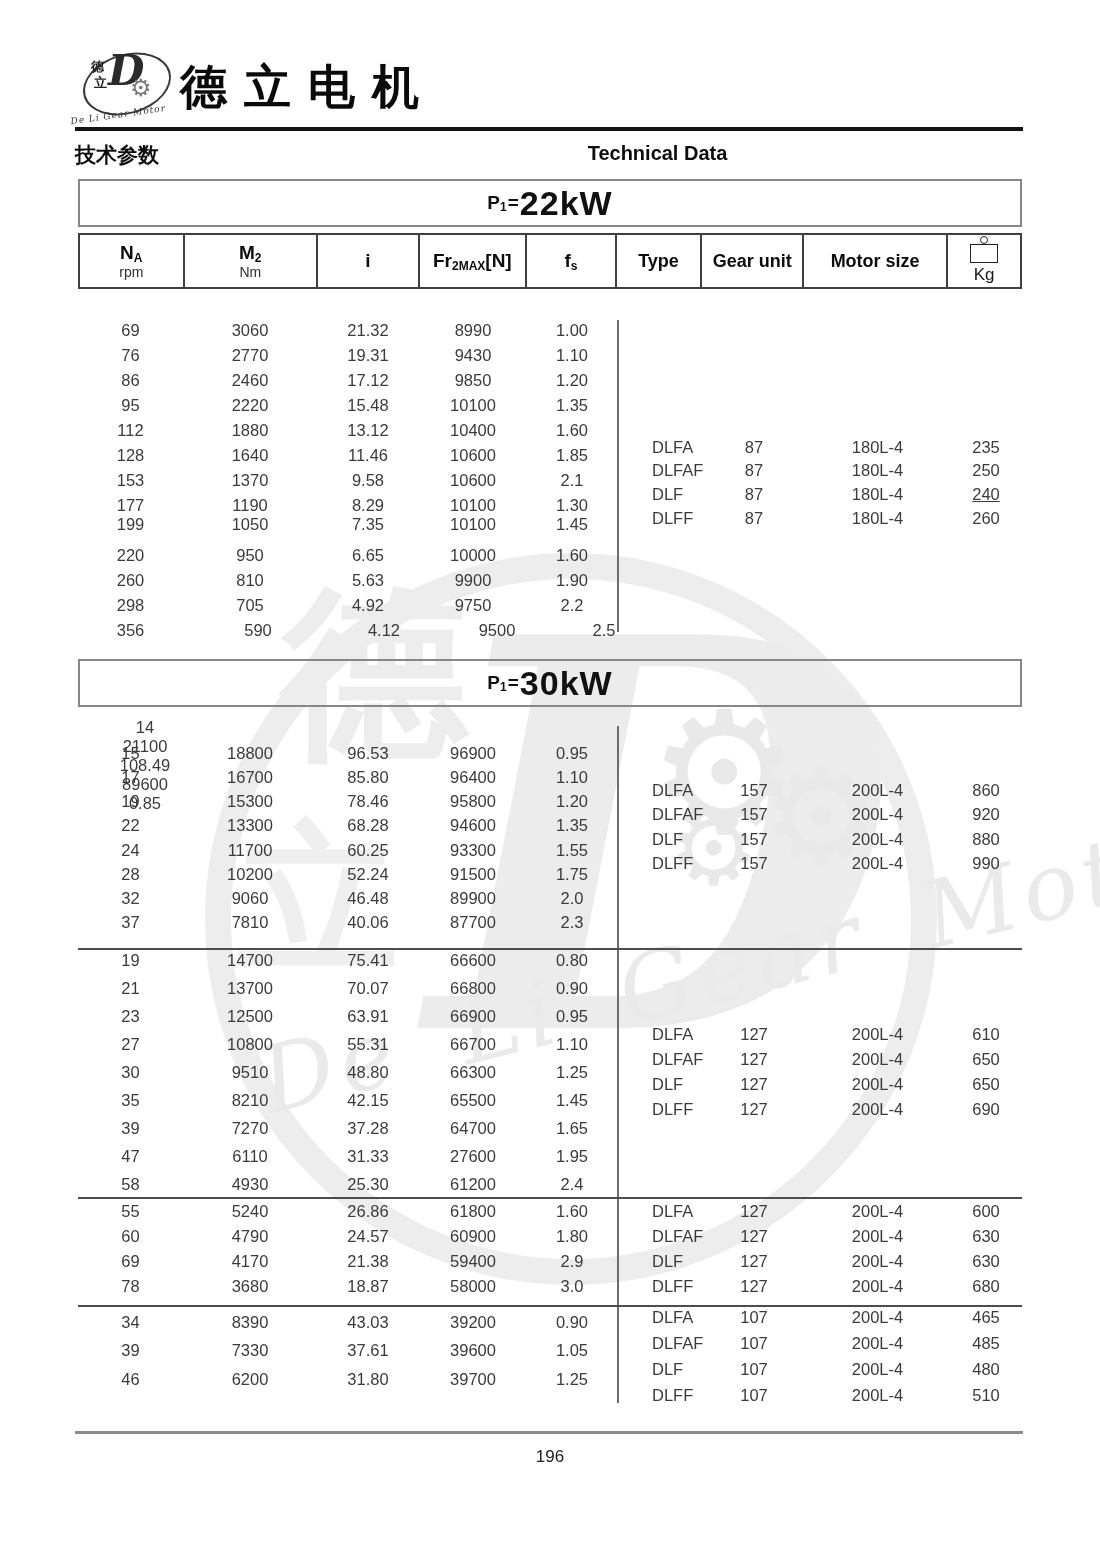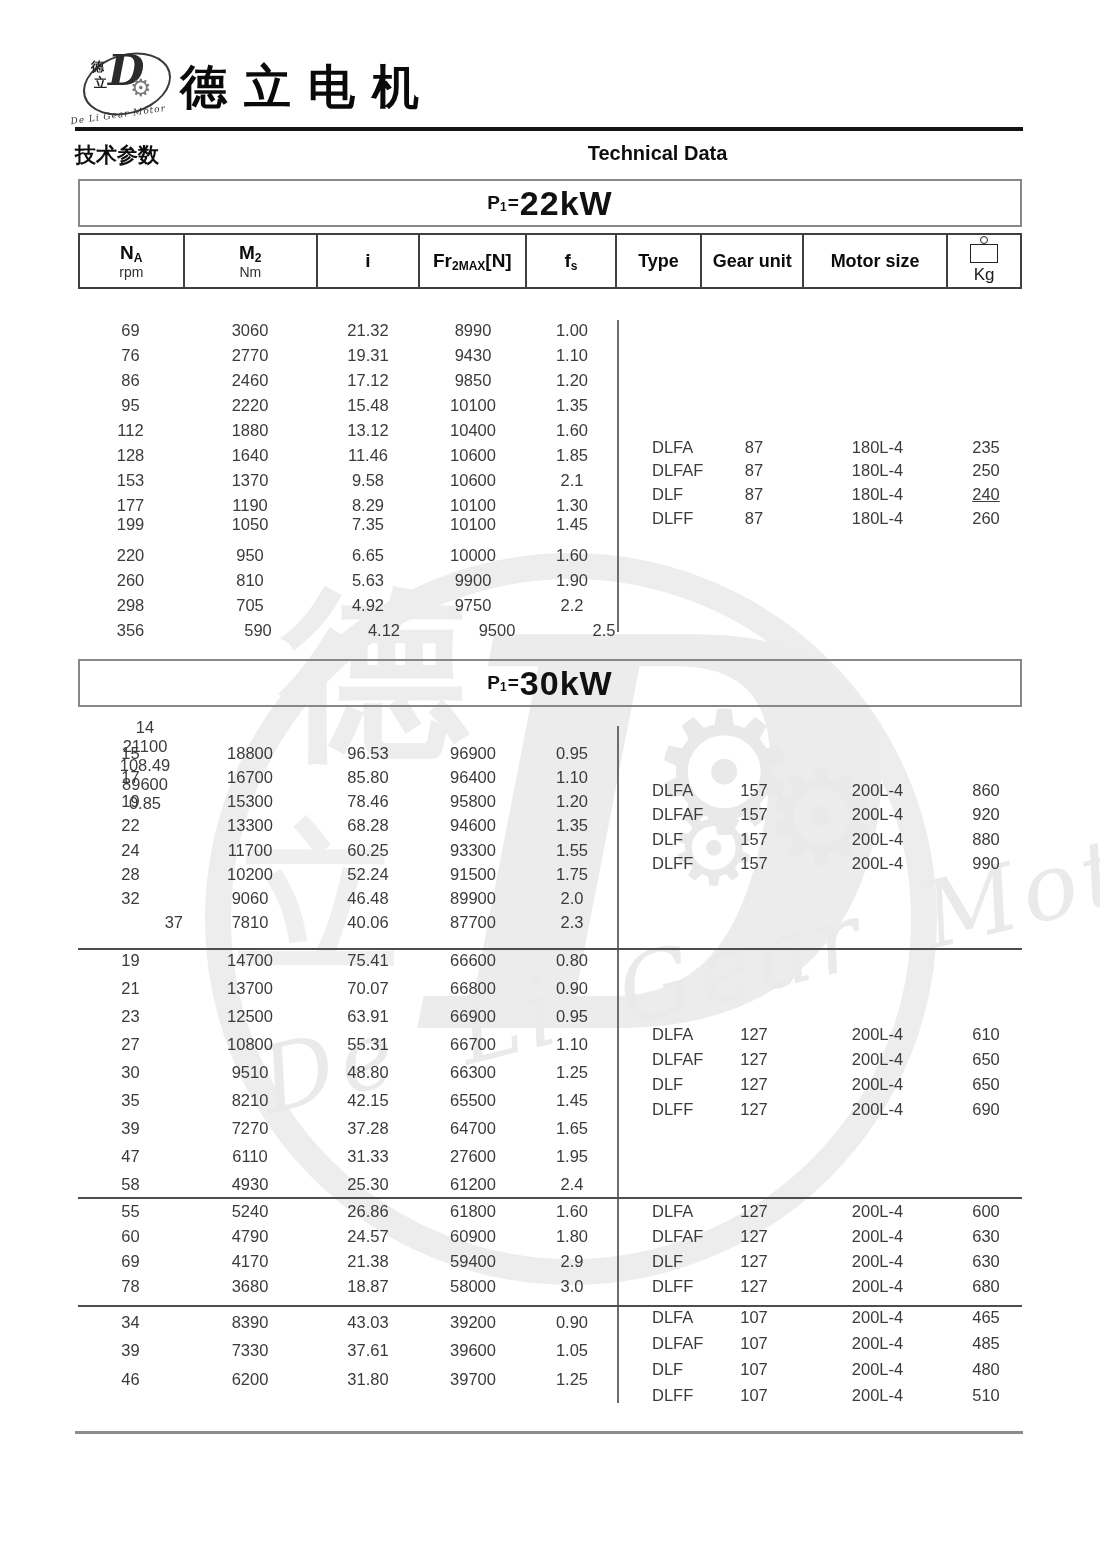--- a/index.html
+++ b/index.html
@@ -325,21 +325,21 @@
           <span class="cell" style="width: 90px;">1.75</span>
         </div>
         <div class="t-row" style="top: 173.4px;">
           <span class="cell" style="width: 105px;">32</span>
           <span class="cell" style="width: 134px;">9060</span>
           <span class="cell" style="width: 102px;">46.48</span>
           <span class="cell" style="width: 108px;">89900</span>
           <span class="cell" style="width: 90px;">2.0</span>
         </div>
         <div class="t-row" style="top: 197.6px;">
-          <span class="cell" style="width: 105px; text-align: right;">37</span>
+          <span class="cell" style="width: 105px;">37</span>
           <span class="cell" style="width: 134px;">7810</span>
           <span class="cell" style="width: 102px;">40.06</span>
           <span class="cell" style="width: 108px;">87700</span>
           <span class="cell" style="width: 90px;">2.3</span>
         </div>
         <div class="t-row" style="top: 65px; left: 539px;">
           <span class="cell type" style="width: 86px;">DLFA</span>
           <span class="cell" style="width: 102px;">157</span>
           <span class="cell" style="width: 145px;">200L-4</span>
           <span class="cell" style="width: 72px;">860</span>
@@ -543,13 +543,14 @@
         <div class="t-row" style="top: 670px; left: 539px;">
           <span class="cell type" style="width: 86px;">DLFF</span>
           <span class="cell" style="width: 102px;">107</span>
           <span class="cell" style="width: 145px;">200L-4</span>
           <span class="cell" style="width: 72px;">510</span>
         </div>
       </div>
     </div>
 
   <div class="bot-rule"></div>
+  <div class="pageno">196</div>
 </div>
 
 </body></html>

